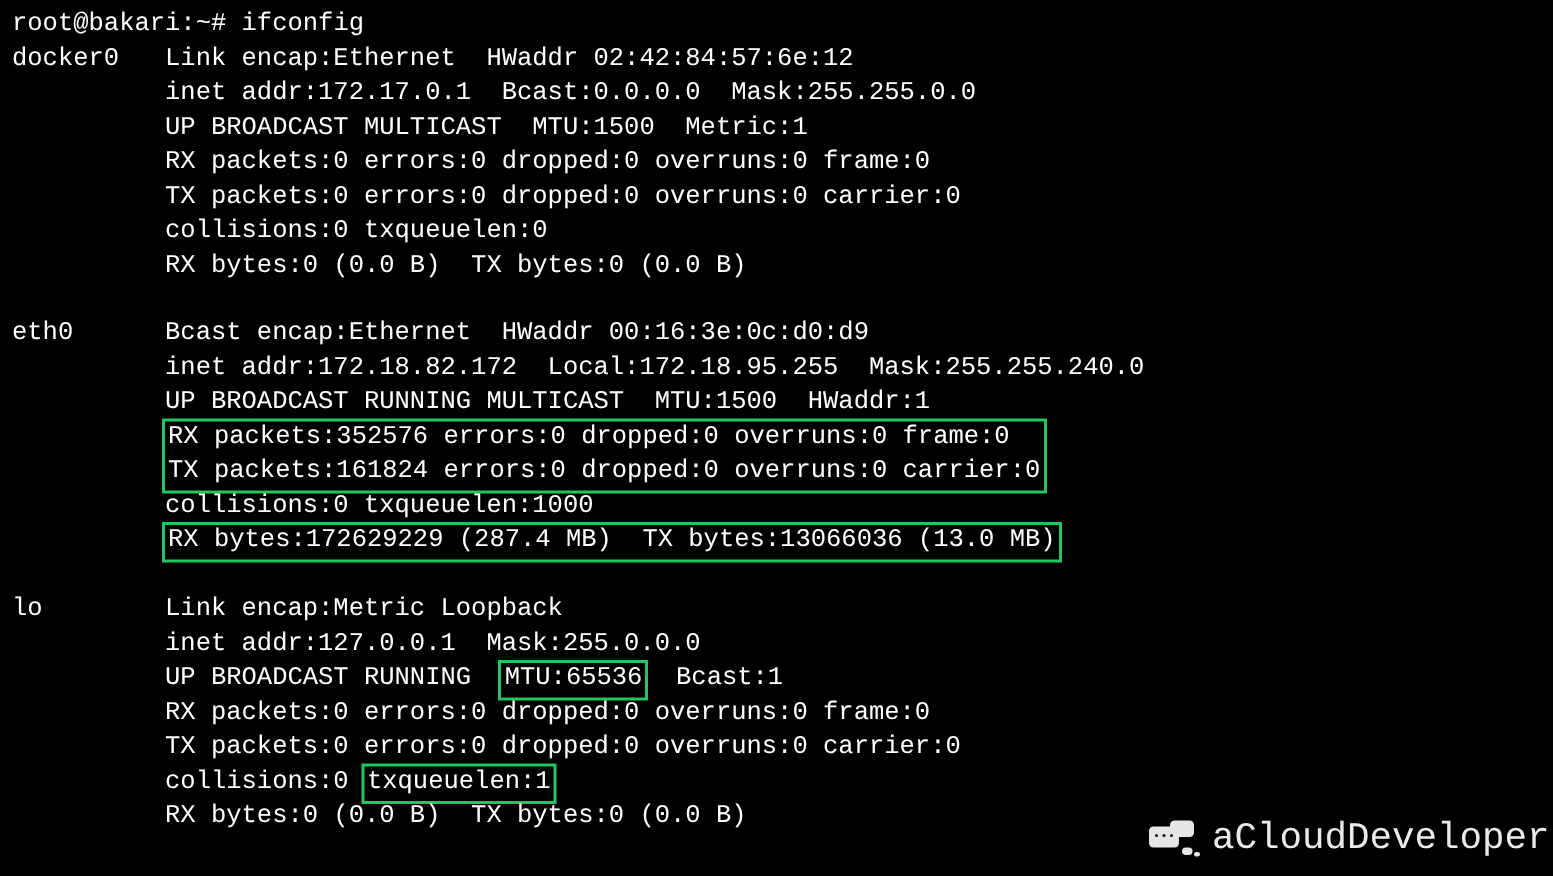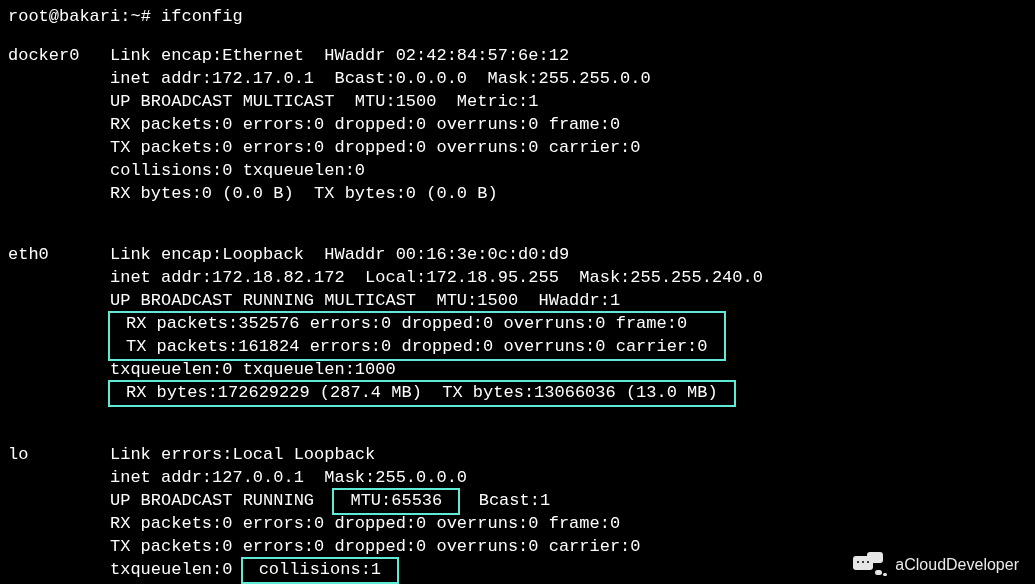--- a/index.html
+++ b/index.html
@@ -1,66 +1,67 @@
 <!DOCTYPE html>
 <html><head>
   <meta charset="utf-8">
   <style>
     * {
       margin: 0;
       padding: 0;
       box-sizing: border-box;
+      font-family: Liberation Mono, monospace;
     }
     body {
       background: #000;
       color: #fff;
       font-family: "Courier New", Consolas, monospace;
       font-size: 17px;
       line-height: 1.35;
       width: 1035px;
       height: 584px;
       padding: 6px 8px;
       position: relative;
       overflow: hidden;
     }
     .prompt-line {
       white-space: pre;
     }
     .iface-block {
       white-space: pre;
-      margin-top: 16px;
+      margin-top: 0;
     }
     .iface-name {
       display: inline-block;
       width: 10ch;
       vertical-align: top;
     }
     .iface-content {
       display: inline-block;
       vertical-align: top;
     }
     .hl {
-      border: 2px solid #5eead4;
+      border: 2px solid #22c55e;
       display: inline-block;
-      padding: 0 16px;
+      padding: 0 2px;
       margin: -2px -2px;
     }
     .spacer {
       height: 1.35em;
     }
     .watermark {
       position: absolute;
-      right: 16px;
+      right: 2px;
       bottom: 8px;
       display: flex;
-      align-items: flex-end;
+      align-items: center;
       gap: 6px;
       color: #eaeaea;
       font-family: -apple-system, BlinkMacSystemFont, "Segoe UI", Arial, sans-serif;
-      font-size: 16px;
+      font-size: 25px;
       font-weight: 500;
     }
     .watermark .wm-icon {
       position: relative;
       width: 36px;
       height: 24px;
     }
     .watermark .bubble {
       position: absolute;
       background: #e6e6e6;
@@ -95,36 +96,36 @@
 <div class="iface-block"><span class="iface-name">docker0</span><span class="iface-content"><span>Link encap:Ethernet  HWaddr 02:42:84:57:6e:12</span>
 <span>inet addr:172.17.0.1  Bcast:0.0.0.0  Mask:255.255.0.0</span>
 <span>UP BROADCAST MULTICAST  MTU:1500  Metric:1</span>
 <span>RX packets:0 errors:0 dropped:0 overruns:0 frame:0</span>
 <span>TX packets:0 errors:0 dropped:0 overruns:0 carrier:0</span>
 <span>collisions:0 txqueuelen:0</span>
 <span>RX bytes:0 (0.0 B)  TX bytes:0 (0.0 B)</span></span></div>
 
 <div class="spacer"></div>
 
-<div class="iface-block"><span class="iface-name">eth0</span><span class="iface-content"><span>Link encap:Loopback  HWaddr 00:16:3e:0c:d0:d9</span>
+<div class="iface-block"><span class="iface-name">eth0</span><span class="iface-content"><span>Bcast encap:Ethernet  HWaddr 00:16:3e:0c:d0:d9</span>
 <span>inet addr:172.18.82.172  Local:172.18.95.255  Mask:255.255.240.0</span>
 <span>UP BROADCAST RUNNING MULTICAST  MTU:1500  HWaddr:1</span>
 <span class="hl"><span>RX packets:352576 errors:0 dropped:0 overruns:0 frame:0</span>
 <span>TX packets:161824 errors:0 dropped:0 overruns:0 carrier:0</span></span>
-<span>txqueuelen:0 txqueuelen:1000</span>
+<span>collisions:0 txqueuelen:1000</span>
 <span class="hl"><span>RX bytes:172629229 (287.4 MB)  TX bytes:13066036 (13.0 MB)</span></span></span></div>
 
 <div class="spacer"></div>
 
-<div class="iface-block"><span class="iface-name">lo</span><span class="iface-content"><span>Link errors:Local Loopback</span>
+<div class="iface-block"><span class="iface-name">lo</span><span class="iface-content"><span>Link encap:Metric Loopback</span>
 <span>inet addr:127.0.0.1  Mask:255.0.0.0</span>
 <span>UP BROADCAST RUNNING  </span><span class="hl">MTU:65536</span><span>  Bcast:1</span>
 <span>RX packets:0 errors:0 dropped:0 overruns:0 frame:0</span>
 <span>TX packets:0 errors:0 dropped:0 overruns:0 carrier:0</span>
-<span>txqueuelen:0 </span><span class="hl">collisions:1</span>
+<span>collisions:0 </span><span class="hl">txqueuelen:1</span>
 <span>RX bytes:0 (0.0 B)  TX bytes:0 (0.0 B)</span></span></div>
 
 <div class="watermark">
   <span class="wm-icon">
     <span class="bubble b1"></span>
     <span class="bubble b2"></span>
     <span class="bubble b3"></span>
     <span class="bubble b4"></span>
     <span class="dot d1"></span>
     <span class="dot d2"></span>

